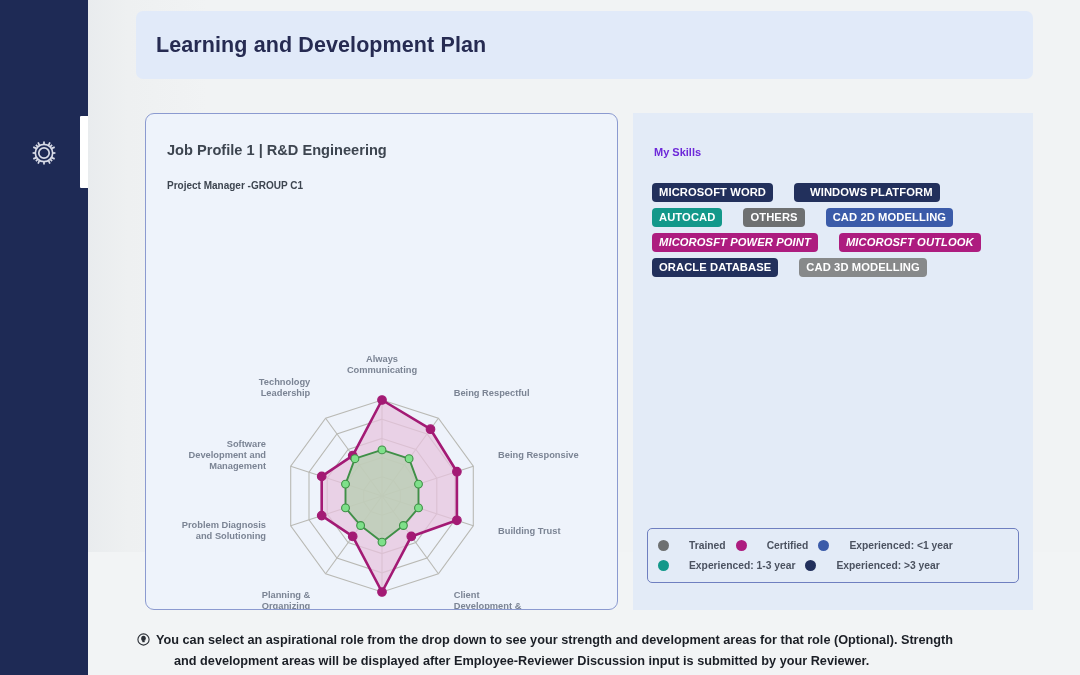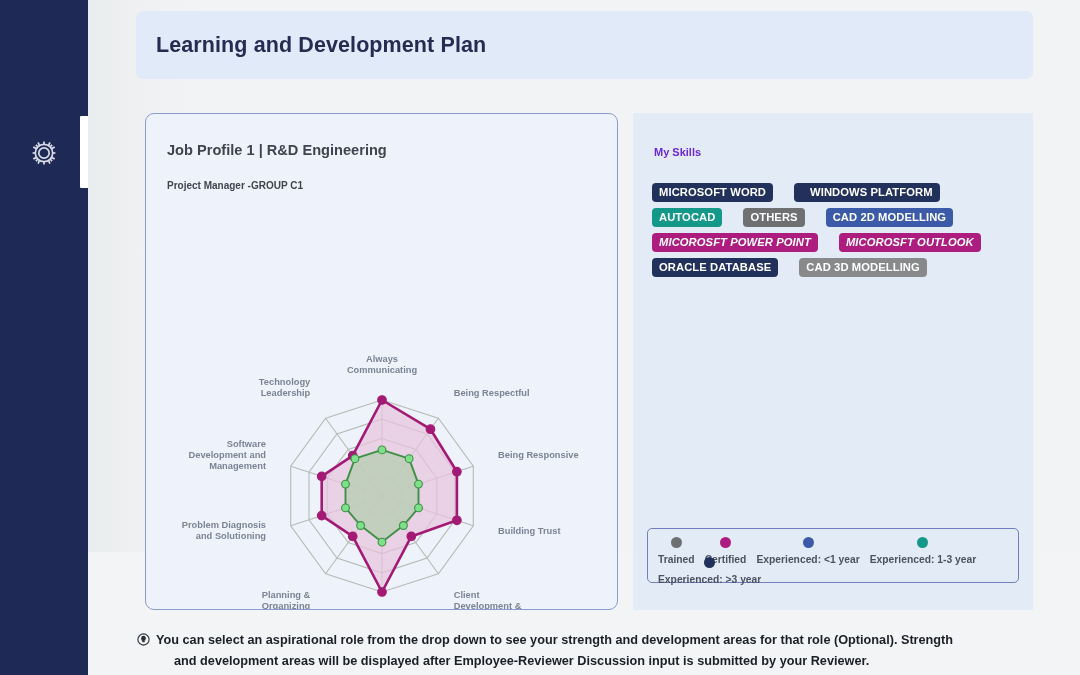--- a/index.html
+++ b/index.html
@@ -107,21 +107,21 @@
   #legend {
     position: absolute; left: 14px; top: 415px;
     width: 372px; height: 55px;
     background: #e3ebf7;
     border: 1px solid #6f7fc0;
     border-radius: 5px;
     padding: 8px 10px 0 10px;
     display: flex; flex-wrap: wrap; align-content: flex-start;
     gap: 3px 10px;
   }
-  .legend-item { display: flex; align-items: center; gap: 6px; height: 17px; flex-direction: column; }
+  .legend-item { display: flex; align-items: center; gap: 20px; height: 17px; }
   .legend-dot { width: 11px; height: 11px; border-radius: 50%; flex: none; }
   .legend-label { font-size: 10.3px; font-weight: bold; color: #4b5260; white-space: nowrap; }
 
   
   #footer-note {
     position: absolute; left: 137px; top: 630px;
     width: 905px;
   }
   #footer-note .note-row { display: flex; align-items: flex-start; gap: 6px; }
   #footer-note .note-text {

